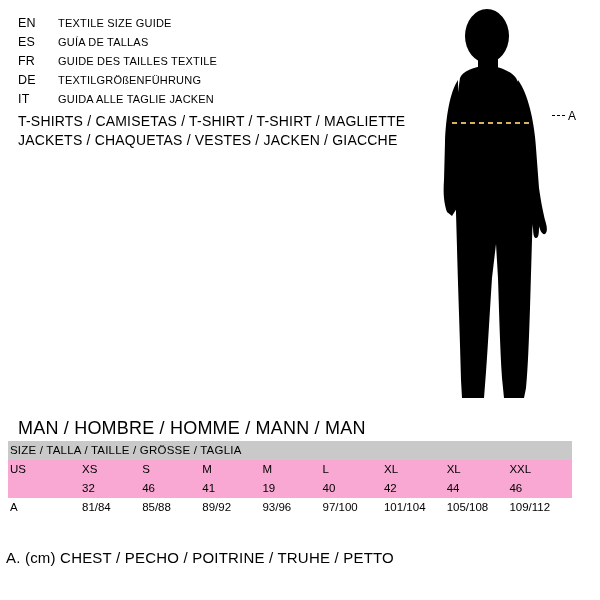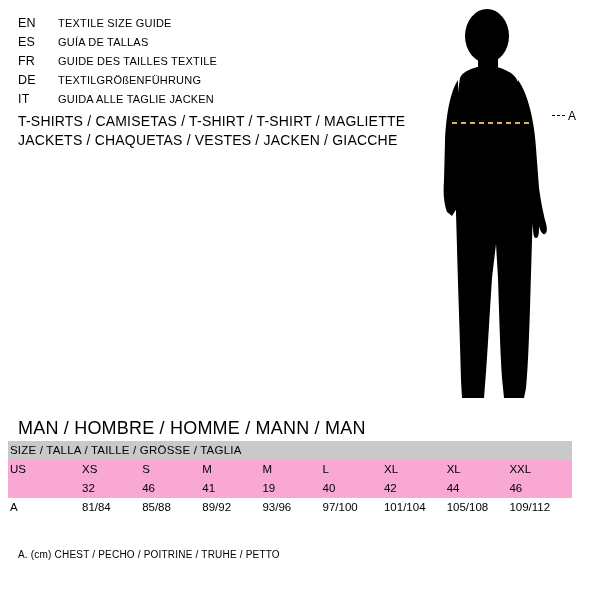--- a/index.html
+++ b/index.html
@@ -123,23 +123,23 @@
   .val-cell {
     width: 68px;
     text-align: left;
   }
   .header-span {
     padding-left: 2px !important;
   }
 
   .footnote {
     position: absolute;
-    left: 18px;
+    left: 6px;
     top: 549px;
-    font-size: 10px;
+    font-size: 15px;
     letter-spacing: 0.2px;
   }
 </style>
 </head>
 <body>
 
 <div class="page">
 
   <div class="lang-block">
     <div class="lang-row">

